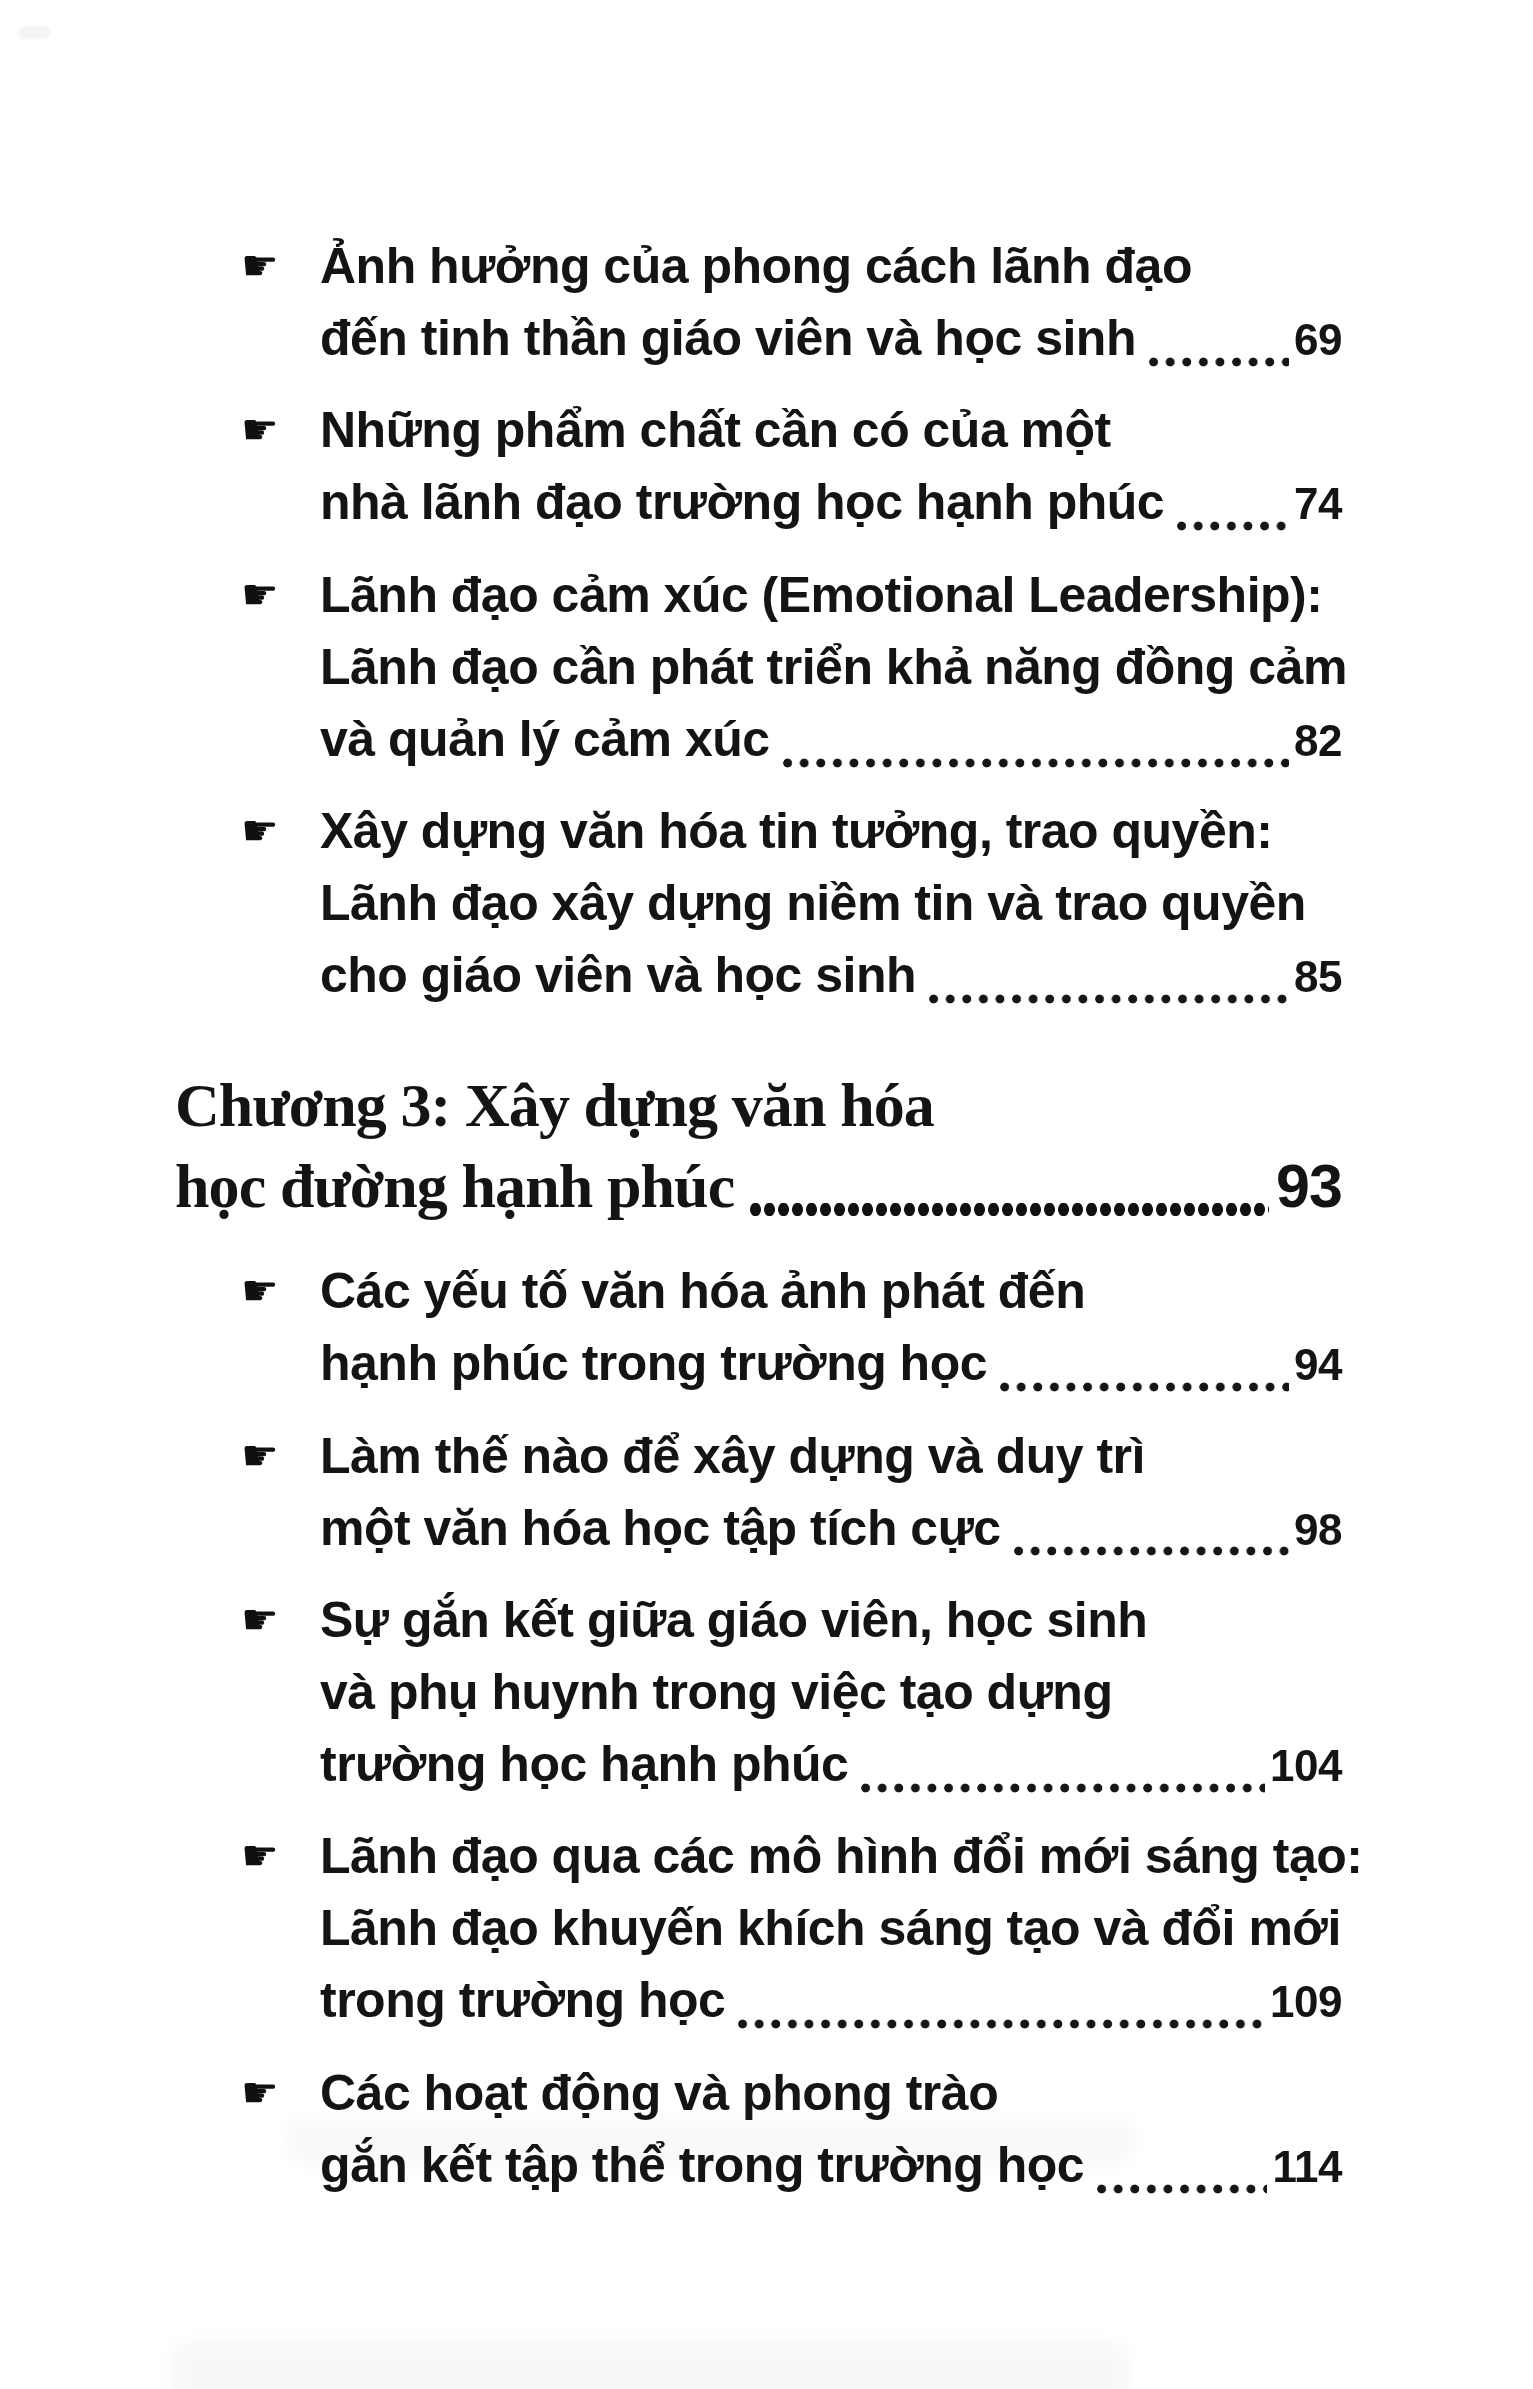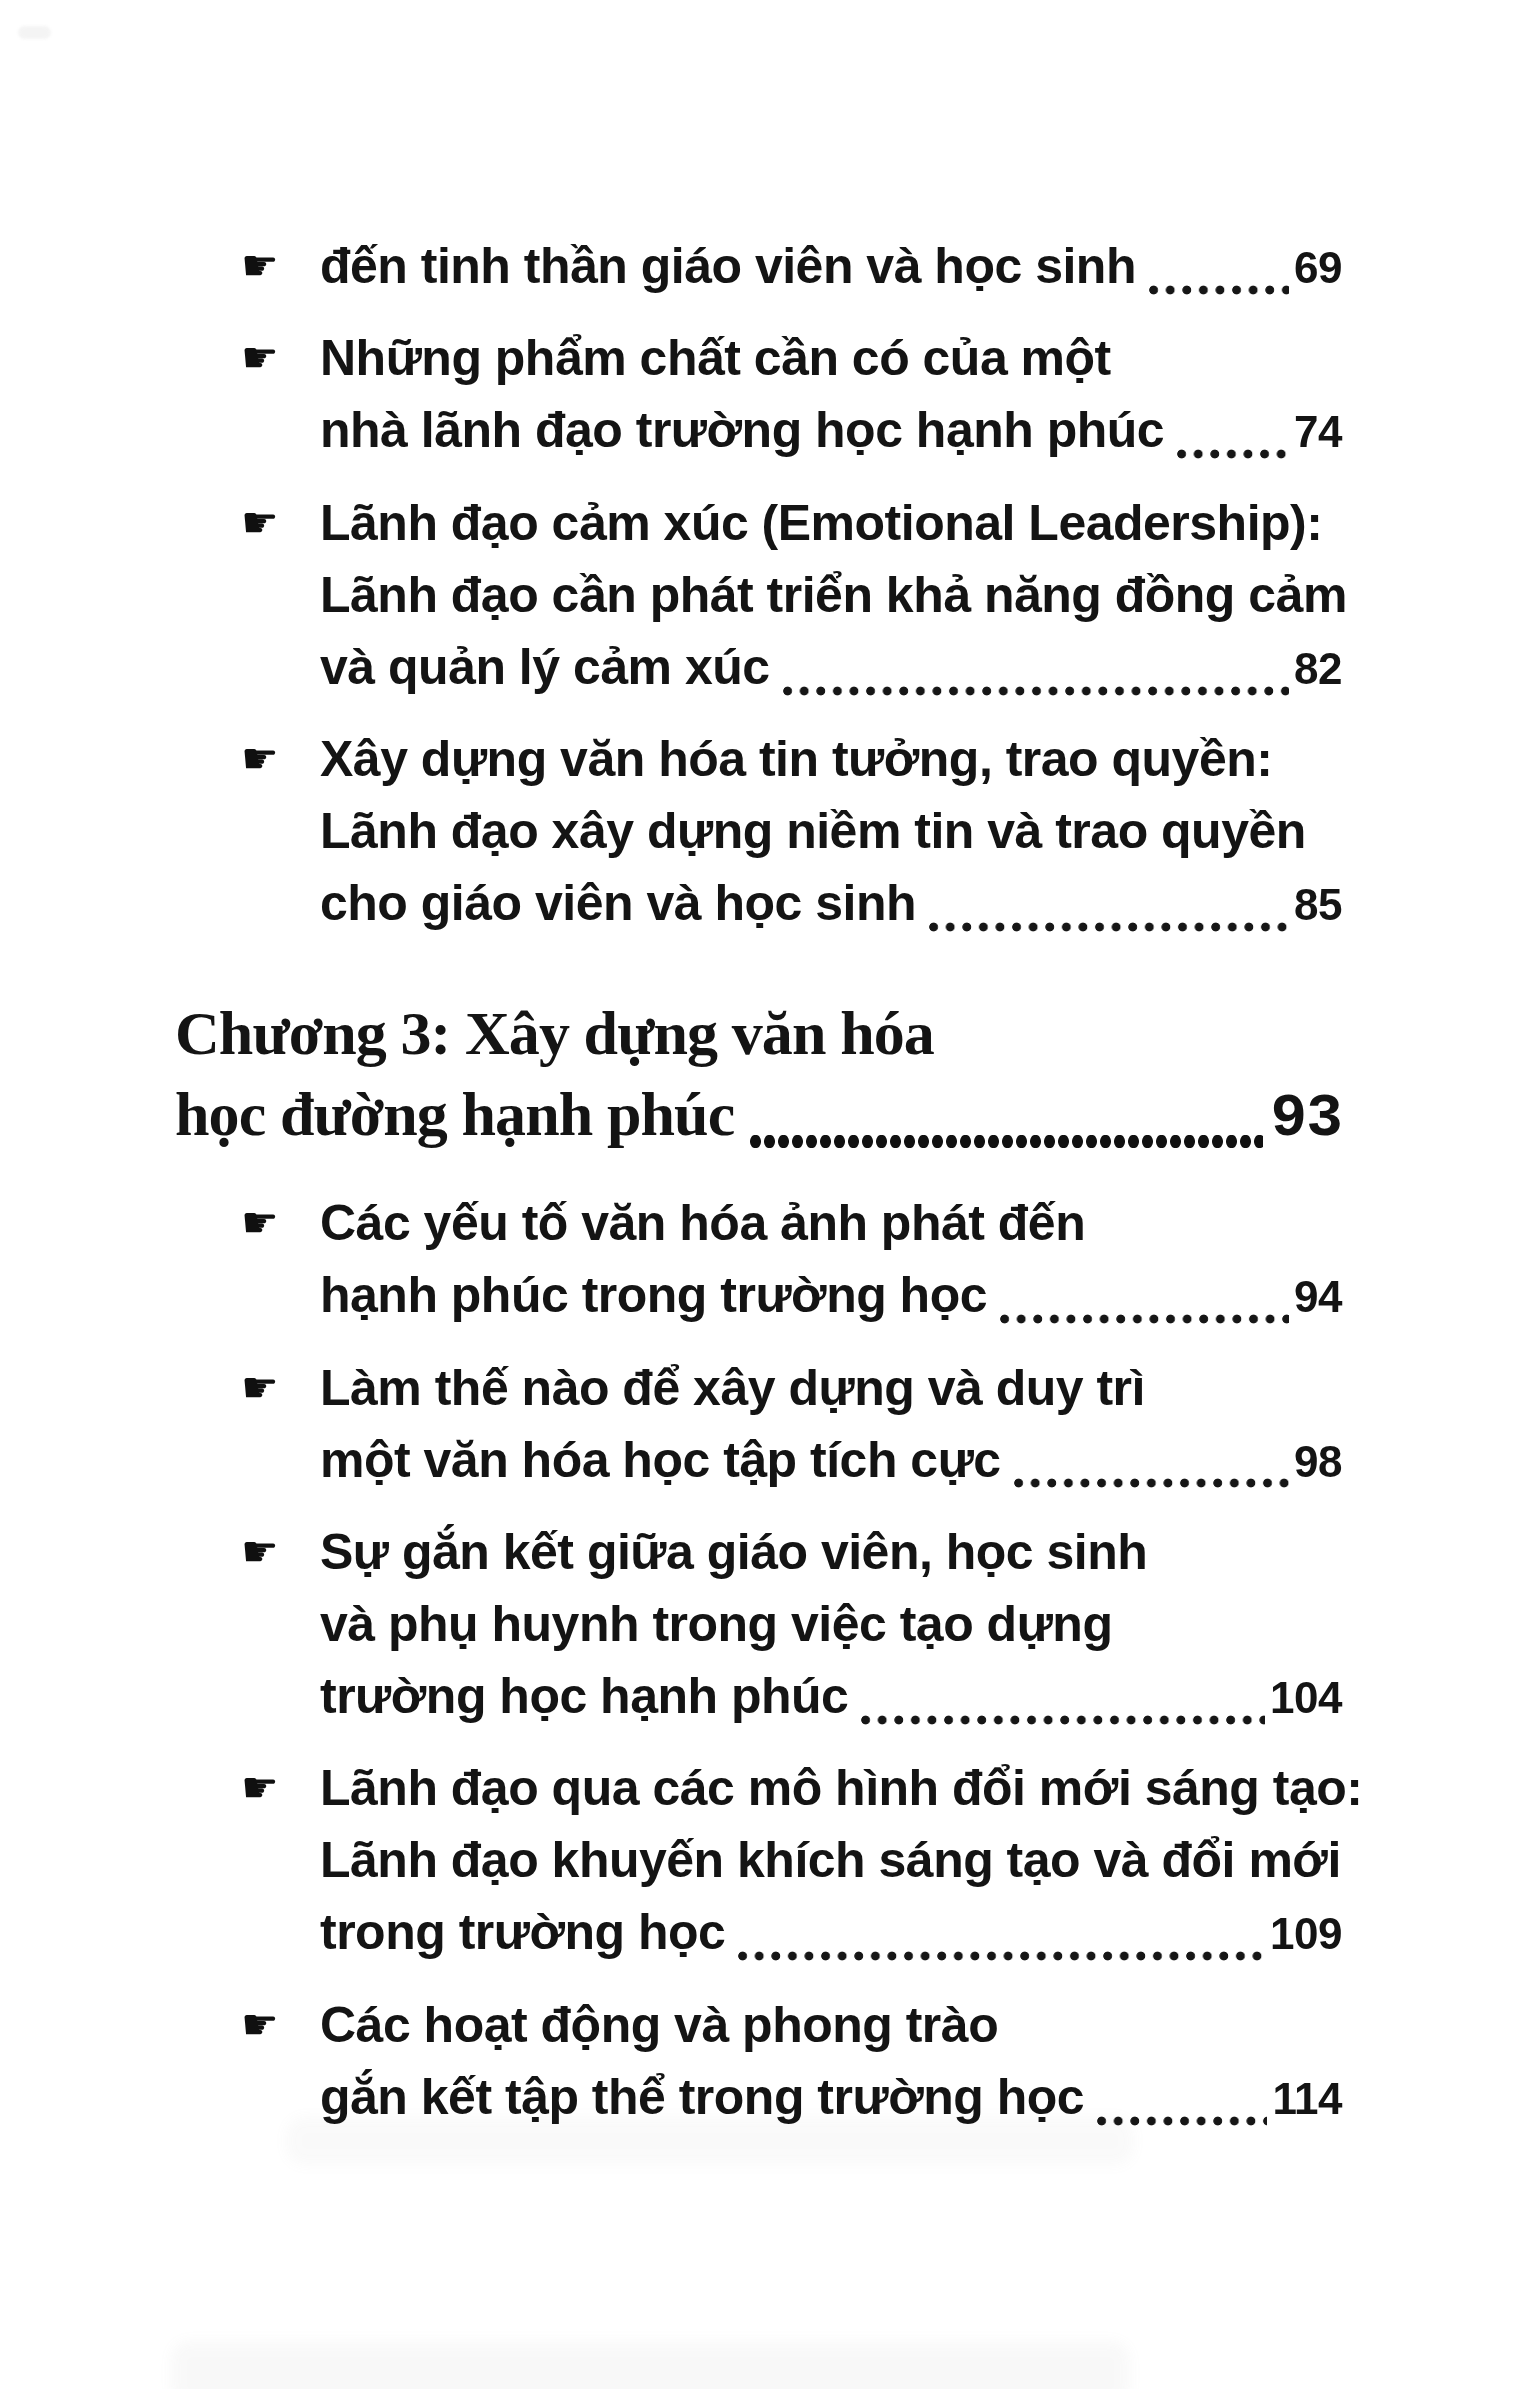--- a/index.html
+++ b/index.html
@@ -76,21 +76,21 @@
     line-height: 81px;
     letter-spacing: -0.9px;
   }
   .chapter .leader {
     height: 13px;
     margin: 0 7.4px 11px 14.7px;
     background-image: radial-gradient(ellipse 5.2px 6.5px at 6.5px 6.5px, #111111 5px, rgba(0,0,0,0) 5.9px);
     background-size: 14px 13px;
   }
   .chapter .page-num {
-    font-family: Liberation Mono, monospace;
+    font-family: Liberation Sans, sans-serif;
     font-size: 61px;
   }
   
   .bleed {
     position: absolute;
     background: #9a9a9a;
     opacity: 0.05;
     filter: blur(6.5px);
     border-radius: 18.4px;
     pointer-events: none;
@@ -104,20 +104,23 @@
 
 <div class="page">
   <div class="bleed bleed-1"></div>
   <div class="bleed bleed-2"></div>
   <div class="bleed bleed-3"></div>
   <div class="toc">
       <div class="entry">
         <span class="bullet">☛</span>
         <div class="entry-body">
           <div class="line">
+            <span class="line-text">Ảnh hưởng của phong cách lãnh đạo</span>
+          </div>
+          <div class="line">
             <span class="line-text">đến tinh thần giáo viên và học sinh</span>
             <span class="leader"></span>
             <span class="page-num">69</span>
           </div>
         </div>
       </div>
       <div class="entry">
         <span class="bullet">☛</span>
         <div class="entry-body">
           <div class="line">

